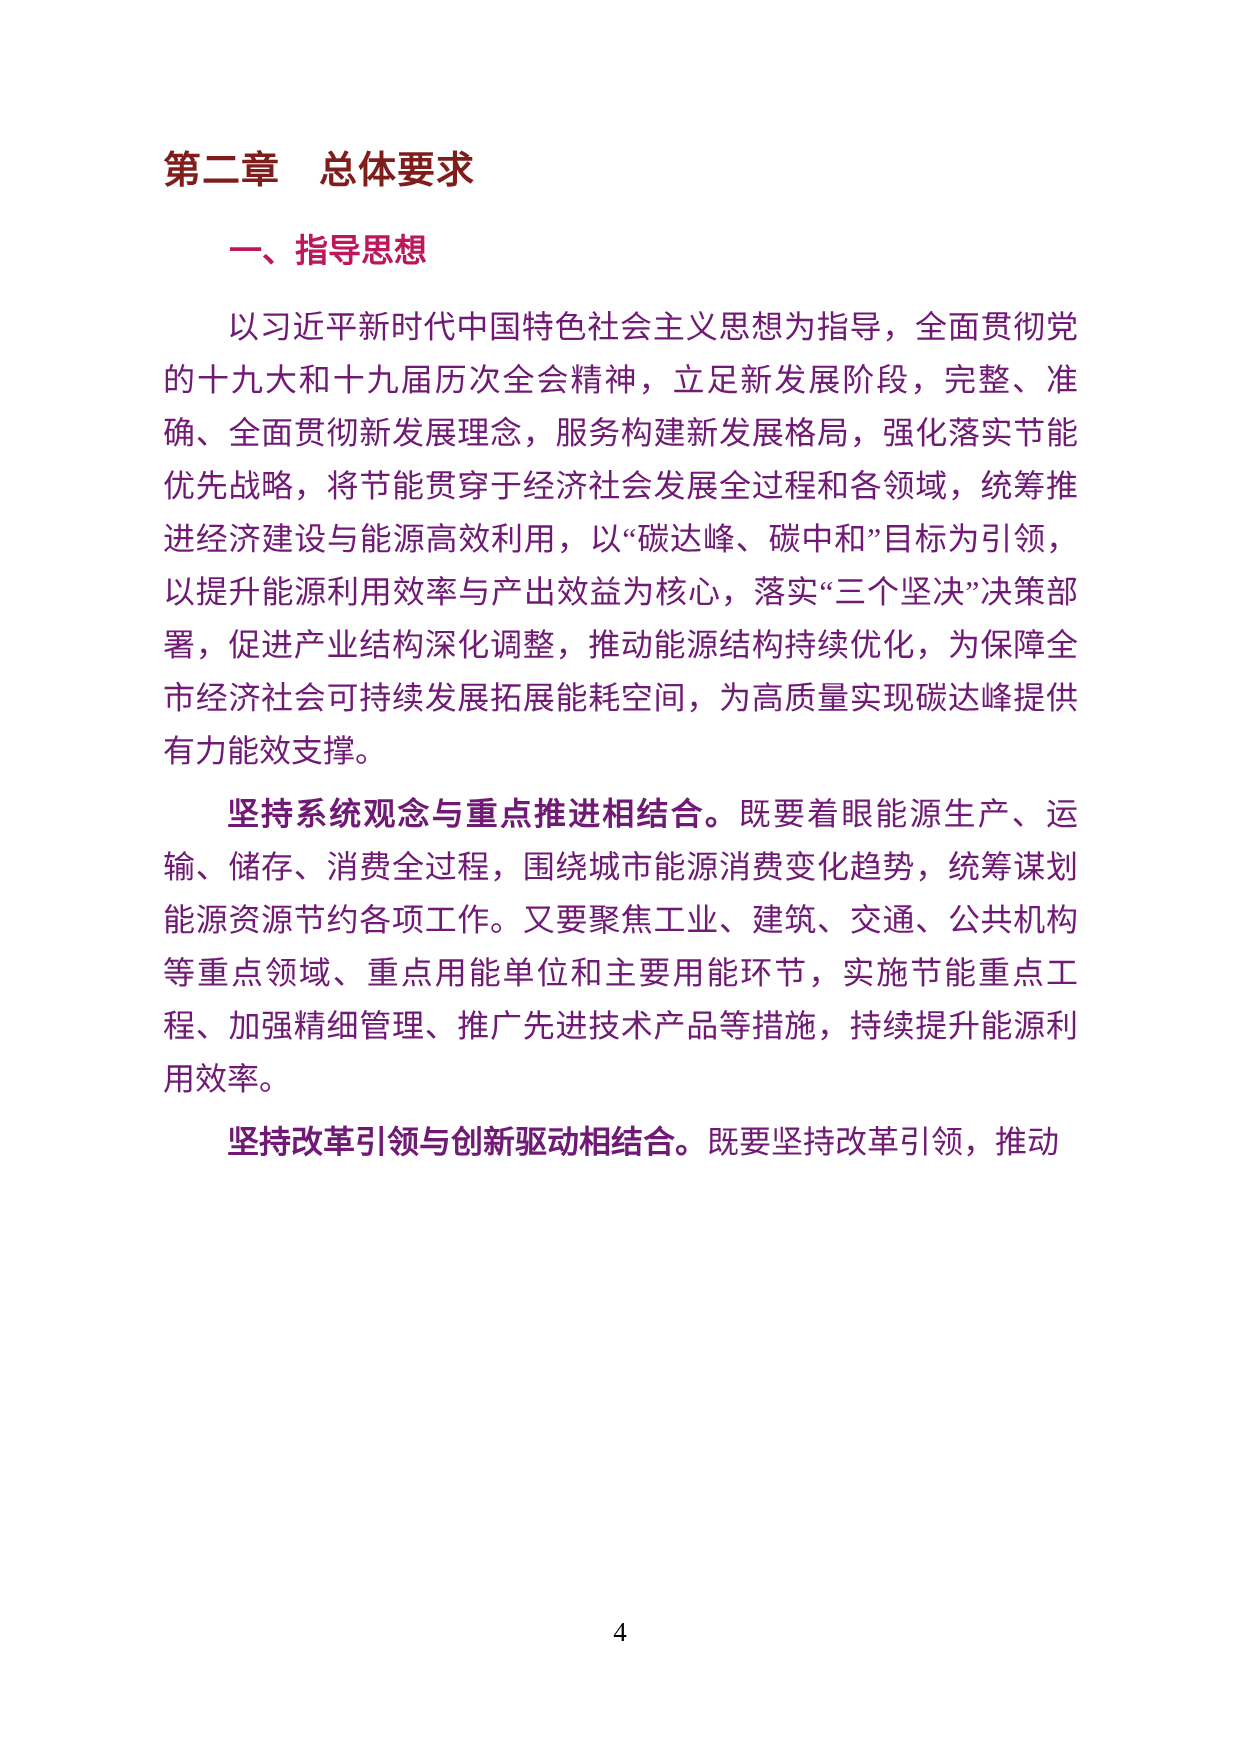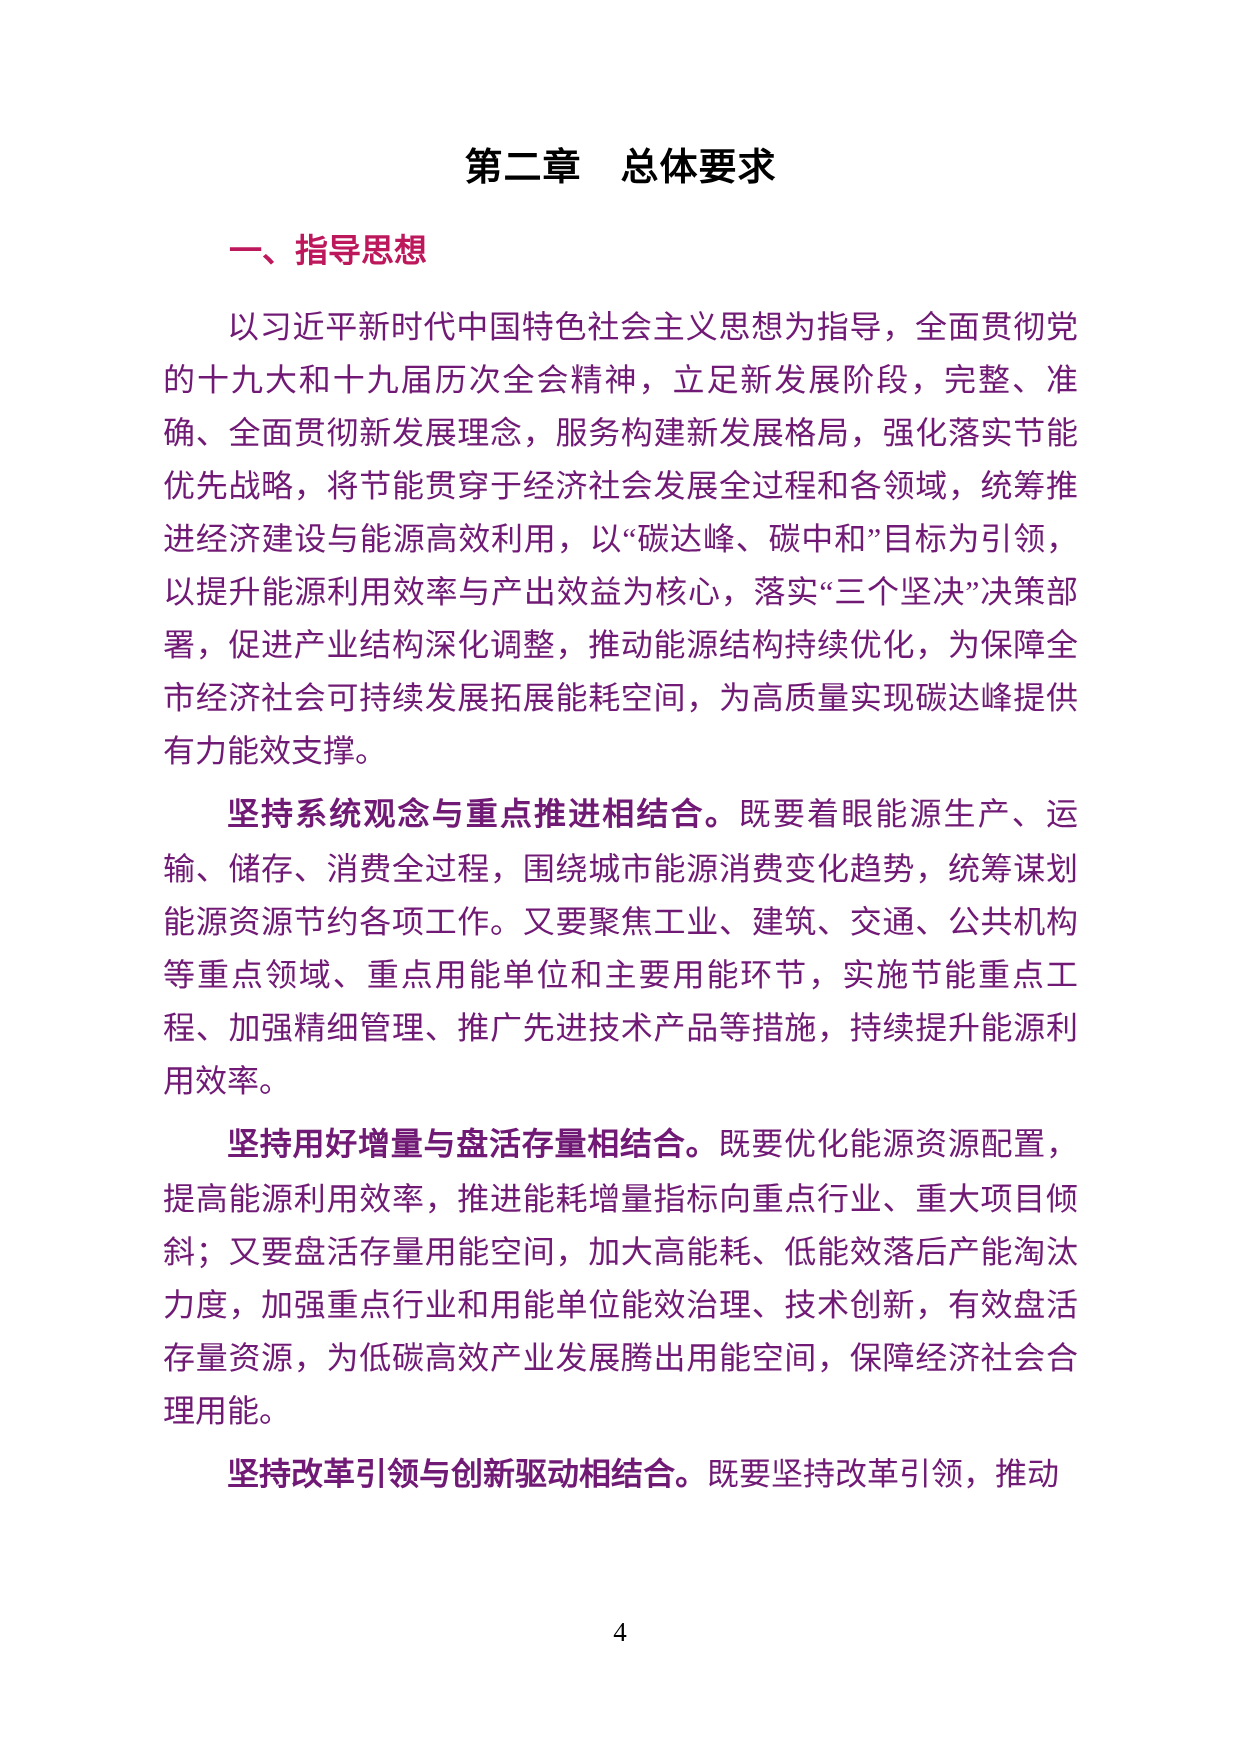--- a/index.html
+++ b/index.html
@@ -13,48 +13,47 @@
     height: 1754px;
     margin: 0 auto;
     background: #ffffff;
     color: #000000;
     box-sizing: border-box;
     padding: 148px 162px 0 163px;
     overflow: hidden;
   }
   .doc-title {
     margin: 0;
-    text-align: center;
-    font-family: Liberation Mono, monospace;
+    font-family: Liberation Sans, sans-serif;
     font-weight: bold;
     font-size: 38px;
     line-height: 44px;
     letter-spacing: 1px;
-    color: #000000;
+    color: #7f1d1d;
   }
   .sec-heading {
     margin: 32px 0 24px 0;
     font-family: "Liberation Sans", "DejaVu Sans", sans-serif;
     font-weight: bold;
     font-size: 33px;
     line-height: 53px;
     text-indent: 66px;
     color: #be185d;
   }
   .para {
     margin: 10px 0 0 0;
     font-family: "Liberation Serif", "DejaVu Serif", serif;
     font-size: 32px;
     line-height: 53px;
     text-align: justify;
     text-indent: 2em;
     color: #701a75;
   }
   .para .lead {
-    font-family: Liberation Mono, monospace;
+    font-family: Liberation Sans, sans-serif;
     font-weight: bold;
     margin-top: 12px;
   }
   .page-number {
     position: absolute;
     left: 0;
     top: 1612px;
     width: 100%;
     text-align: center;
     font-family: "Liberation Serif", "DejaVu Serif", serif;
@@ -66,18 +65,17 @@
 </head>
 <body>
 
 <div class="page">
   <h1 class="doc-title">第二章　总体要求</h1>
 
   <div id="doc-body">
       <h2 class="sec-heading">一、指导思想</h2>
       <p class="para">以习近平新时代中国特色社会主义思想为指导，全面贯彻党的十九大和十九届历次全会精神，立足新发展阶段，完整、准确、全面贯彻新发展理念，服务构建新发展格局，强化落实节能优先战略，将节能贯穿于经济社会发展全过程和各领域，统筹推进经济建设与能源高效利用，以“碳达峰、碳中和”目标为引领，以提升能源利用效率与产出效益为核心，落实“三个坚决”决策部署，促进产业结构深化调整，推动能源结构持续优化，为保障全市经济社会可持续发展拓展能耗空间，为高质量实现碳达峰提供有力能效支撑。</p>
       <p class="para"><span class="lead">坚持系统观念与重点推进相结合。</span>既要着眼能源生产、运输、储存、消费全过程，围绕城市能源消费变化趋势，统筹谋划能源资源节约各项工作。又要聚焦工业、建筑、交通、公共机构等重点领域、重点用能单位和主要用能环节，实施节能重点工程、加强精细管理、推广先进技术产品等措施，持续提升能源利用效率。</p>
-      <p class="para"><span class="lead">坚持用好增量与盘活存量相结合。</span>既要优化能源资源配置，提高能源利用效率，推进能耗增量指标向重点行业、重大项目倾斜；又要盘活存量用能空间，加大高能耗、低能效落后产能淘汰力度，加强重点行业和用能单位能效治理、技术创新，有效盘活存量资源，为低碳高效产业发展腾出用能空间，保障经济社会合理用能。</p>
       <p class="para"><span class="lead">坚持改革引领与创新驱动相结合。</span>既要坚持改革引领，推动</p>
     </div>
 
   <div class="page-number">4</div>
 </div>
 
 </body></html>

